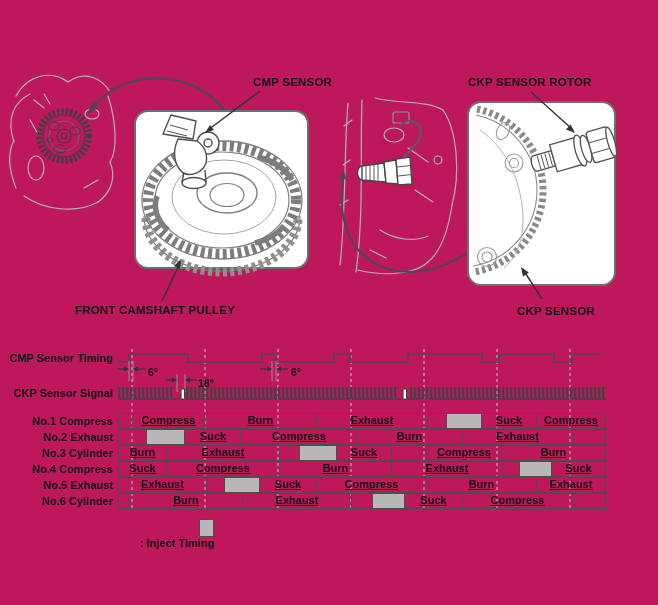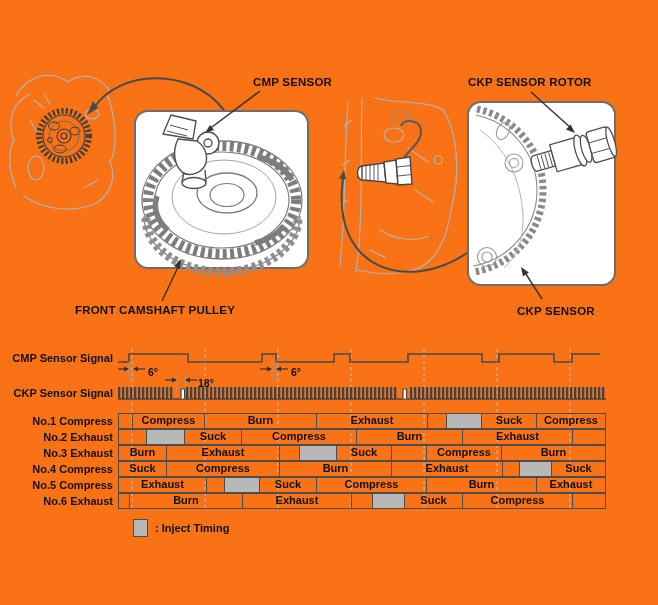--- a/index.html
+++ b/index.html
@@ -1,34 +1,34 @@
 <!DOCTYPE html>
 <html><head>
 <meta charset="utf-8">
 <style>
   html,body{margin:0;padding:0;background:#fff;}
-  .stage{position:relative;width:658px;height:605px;background:#f97316;
+  .stage{position:relative;width:658px;height:605px;background:#be185d;
          font-family:"Liberation Sans",sans-serif;overflow:hidden;}
   #illus{position:absolute;left:0;top:0;}
   #illus text{font:bold 11.5px "Liberation Sans",sans-serif;fill:#111;letter-spacing:.2px;}
   .sig-label{position:absolute;left:0;width:113px;text-align:right;
              font-size:11px;font-weight:bold;color:#111;height:13px;line-height:13px;white-space:nowrap;}
   #grid-svg{position:absolute;left:118px;top:349px;}
   #sig-svg{position:absolute;left:118px;top:349px;}
   #sig-svg text{font:bold 10.5px "Liberation Sans",sans-serif;fill:#111;}
   #row-labels{position:absolute;left:0;top:413px;width:113px;}
   .row-label{position:absolute;left:0;width:113px;text-align:right;font-size:11px;
              font-weight:bold;color:#111;height:16px;line-height:16px;white-space:nowrap;}
   #rows{position:absolute;left:118px;top:413px;width:489px;}
-  .cyl-row{position:absolute;left:0;height:16px;display:flex;}
+  .cyl-row{position:absolute;left:0;height:16px;display:flex;text-decoration:underline;}
   .cell{box-sizing:border-box;height:16px;border:1px solid #4d4d4d;background:transparent;
         font-size:11px;font-weight:bold;color:#111;text-align:center;line-height:13.5px;
         white-space:nowrap;overflow:visible;}
   .cell.inject{background:#b8b8b8;}
-  .legend{position:absolute;left:133px;top:519px;display:flex;align-items:center;}
+  .legend{position:absolute;left:133px;top:519px;display:flex;align-items:flex-end;flex-direction:column;}
   .legend-box{width:15px;height:18px;background:#b8b8b8;border:1px solid #4d4d4d;box-sizing:border-box;}
   .legend-text{margin-left:7px;font-size:11px;font-weight:bold;color:#111;}
 </style>
 </head>
 <body>
 
 <div class="stage">
 
   <svg id="illus" width="658" height="345" viewBox="0 0 658 345">
 
@@ -171,21 +171,21 @@
     <svg id="grid-svg" width="489" height="161" viewBox="0 0 489 161">
         <line x1="14" y1="0" x2="14" y2="161" stroke="#c2c2c2" stroke-width="1" stroke-dasharray="3 3"></line>
         <line x1="87" y1="0" x2="87" y2="161" stroke="#c2c2c2" stroke-width="1" stroke-dasharray="3 3"></line>
         <line x1="160" y1="0" x2="160" y2="161" stroke="#c2c2c2" stroke-width="1" stroke-dasharray="3 3"></line>
         <line x1="233" y1="0" x2="233" y2="161" stroke="#c2c2c2" stroke-width="1" stroke-dasharray="3 3"></line>
         <line x1="306" y1="0" x2="306" y2="161" stroke="#c2c2c2" stroke-width="1" stroke-dasharray="3 3"></line>
         <line x1="379" y1="0" x2="379" y2="161" stroke="#c2c2c2" stroke-width="1" stroke-dasharray="3 3"></line>
         <line x1="452" y1="0" x2="452" y2="161" stroke="#c2c2c2" stroke-width="1" stroke-dasharray="3 3"></line>
       </svg>
 
-    <div class="sig-label" style="top:352px">CMP Sensor Signal</div>
+    <div class="sig-label" style="top:352px">CMP Sensor Timing</div>
     <div class="sig-label" style="top:387px">CKP Sensor Signal</div>
 
     <svg id="sig-svg" width="489" height="53" viewBox="0 0 489 53">
         <polyline points="0,13 11,13 11,5 70,5 70,13 144,13 144,5 158,5 158,13 216,13 216,5 232,5 232,13 290,13 290,5 364,5 364,13 381,13 381,5 436,5 436,13 454,13 454,5 482,5" fill="none" stroke="#4a4a4a" stroke-width="1.6"></polyline>
         <g>
           <line x1="11" y1="12" x2="11" y2="32" stroke="#9a9a9a" stroke-width="0.9"></line>
           <line x1="15" y1="12" x2="15" y2="32" stroke="#9a9a9a" stroke-width="0.9"></line>
           <line x1="-1" y1="20" x2="10" y2="20" stroke="#333" stroke-width="1.2"></line>
           <polygon points="11,20 6,17.4 6,22.6" fill="#333"></polygon>
           <line x1="16" y1="20" x2="27" y2="20" stroke="#333" stroke-width="1.2"></line>
@@ -329,24 +329,24 @@
           <rect x="484" y="38" width="2.3" height="12" fill="#424242"></rect>
           <rect x="0" y="49.3" width="488" height="1.4" fill="#424242"></rect>
           <path d="M63 49.5 V40 H66.6 V49.5" fill="#fff" stroke="#424242" stroke-width="1.2"></path>
           <path d="M285 49.5 V40 H288.6 V49.5" fill="#fff" stroke="#424242" stroke-width="1.2"></path>
         </g>
       </svg>
 
     <div id="row-labels">
         <div class="row-label" style="top: 0px;">No.1 Compress</div>
         <div class="row-label" style="top: 16px;">No.2 Exhaust</div>
-        <div class="row-label" style="top: 32px;">No.3 Exhaust</div>
+        <div class="row-label" style="top: 32px;">No.3 Cylinder</div>
         <div class="row-label" style="top: 48px;">No.4 Compress</div>
-        <div class="row-label" style="top: 64px;">No.5 Compress</div>
-        <div class="row-label" style="top: 80px;">No.6 Exhaust</div>
+        <div class="row-label" style="top: 64px;">No.5 Exhaust</div>
+        <div class="row-label" style="top: 80px;">No.6 Cylinder</div>
       </div>
     <div id="rows">
         <div class="cyl-row" style="top: 0px;">
           <div class="cell" style="width: 15px;"></div>
           <div class="cell" style="width: 73px; margin-left: -1px;">Compress</div>
           <div class="cell" style="width: 113px; margin-left: -1px;">Burn</div>
           <div class="cell" style="width: 112px; margin-left: -1px;">Exhaust</div>
           <div class="cell" style="width: 20px; margin-left: -1px;"></div>
           <div class="cell inject" style="width: 36px; margin-left: -1px;"></div>
           <div class="cell" style="width: 56px; margin-left: -1px;">Suck</div>

